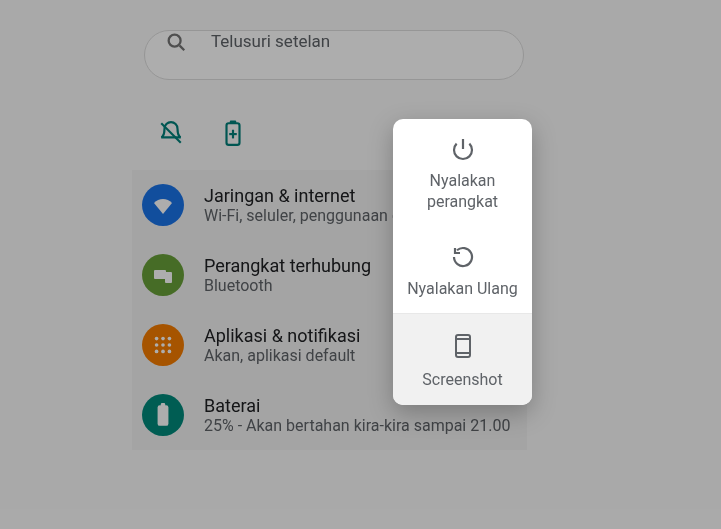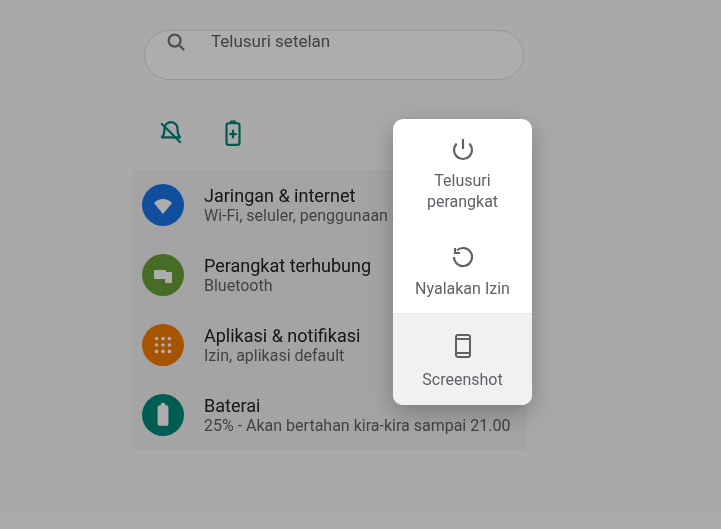--- a/index.html
+++ b/index.html
@@ -189,21 +189,21 @@
           <circle cx="5" cy="12" r="2"></circle>
             <circle cx="12" cy="12" r="2"></circle>
             <circle cx="19" cy="12" r="2"></circle>
           <circle cx="5" cy="19" r="2"></circle>
             <circle cx="12" cy="19" r="2"></circle>
             <circle cx="19" cy="19" r="2"></circle>
         </svg>
       </div>
       <div class="list-text">
         <div class="list-title">Aplikasi &amp; notifikasi</div>
-        <div class="list-sub">Izin, aplikasi default</div>
+        <div class="list-sub">Akan, aplikasi default</div>
       </div>
     </div>
 
     <div class="list-item">
       <div class="list-icon ic-teal">
         <svg width="16" height="26" viewBox="0 0 14 24" fill="currentColor">
           <rect x="2" y="3" width="10" height="19" rx="2"></rect>
           <rect x="5" y="1" width="4" height="3" rx="1"></rect>
         </svg>
       </div>
@@ -218,31 +218,31 @@
 <div class="scrim"></div>
 
 <div class="power-menu">
   <div class="pm-item">
     <span>
       <svg width="24" height="24" viewBox="0 0 24 24" fill="none" stroke="currentColor" stroke-width="2.2">
         <path d="M18.36 6.64a9 9 0 1 1-12.73 0"></path>
         <line x1="12" y1="2" x2="12" y2="12"></line>
       </svg>
     </span>
-    <div class="label">Telusuri perangkat</div>
+    <div class="label">Nyalakan perangkat</div>
   </div>
 
   <div class="pm-item">
     <span>
       <svg width="24" height="24" viewBox="0 0 24 24" fill="none" stroke="currentColor" stroke-width="2.2">
         <path d="M3 12a9 9 0 1 0 3-6.7"></path>
         <polyline points="4 3 4 8 9 8" fill="none"></polyline>
       </svg>
     </span>
-    <div class="label">Nyalakan Izin</div>
+    <div class="label">Nyalakan Ulang</div>
   </div>
 
   <div class="pm-item last">
     <span>
       <svg width="22" height="28" viewBox="0 0 20 28" fill="none" stroke="currentColor" stroke-width="2">
         <rect x="3" y="3" width="14" height="22" rx="2"></rect>
         <line x1="3" y1="7" x2="17" y2="7"></line>
         <line x1="3" y1="21" x2="17" y2="21"></line>
       </svg>
     </span>

